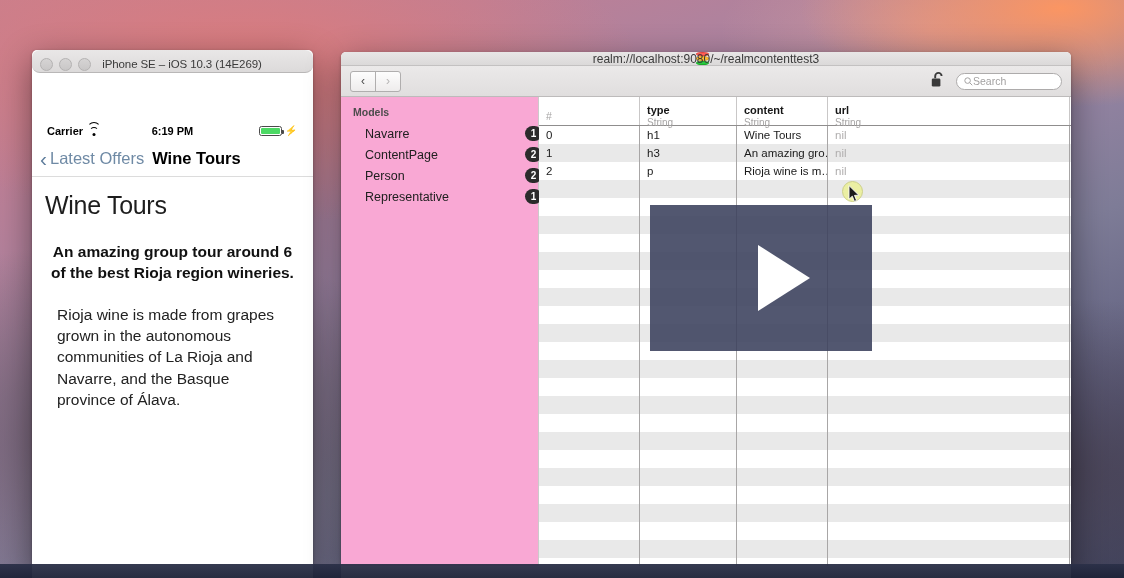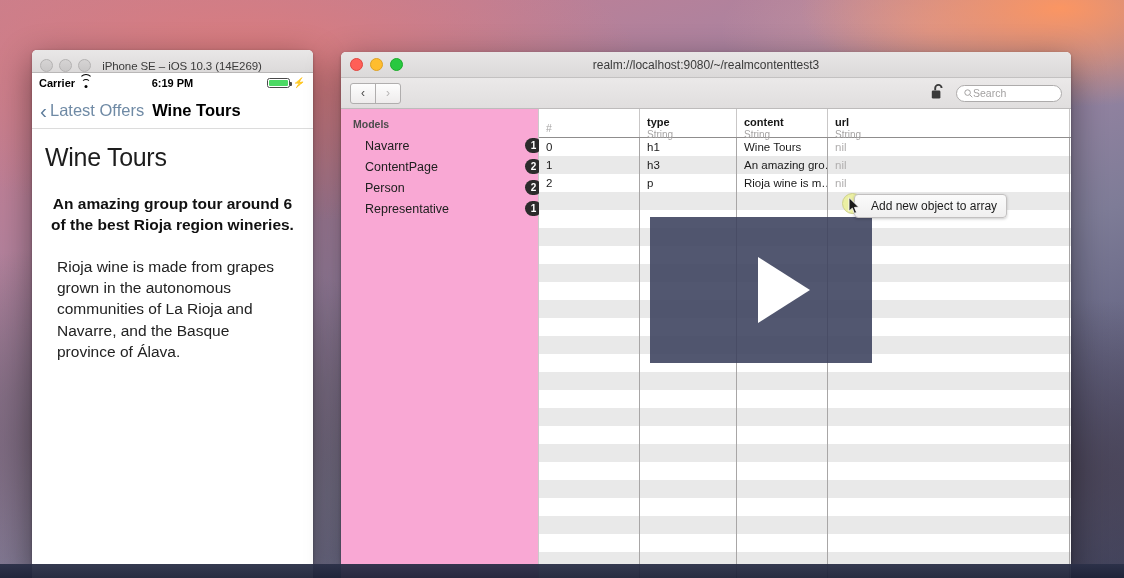--- a/index.html
+++ b/index.html
@@ -48,23 +48,24 @@
     top: 50px;
     width: 281px;
     height: 528px;
     border-radius: 5px 5px 0 0;
   }
   #sim-titlebar {
     height: 23px;
     background: linear-gradient(180deg, #e9e7e7 0%, #dcdada 100%);
     border-bottom: 1px solid #b9b7b7;
     display: flex;
-    align-items: flex-end;
-    padding: 0 8px;
-    box-sizing: border-box;
+    align-items: flex-start;
+    padding: 8px 8px;
+    box-sizing: border-box;
+    border-radius: 8px;
   }
   .sim-dot {
     width: 11px; height: 11px;
     border-radius: 50%;
     border: 1px solid #b4b2b2;
     background: linear-gradient(180deg, #d6d4d4, #c9c7c7);
     margin-right: 6px;
   }
   #sim-title {
     flex: 1;
@@ -76,25 +77,26 @@
   }
   #sim-screen {
     background: #fff;
     height: 505px;
     position: relative;
   }
   #status-bar {
     height: 20px;
     display: flex;
     align-items: center;
-    padding: 0 7px;
+    padding: 0 15px;
     font-size: 11px;
     font-weight: bold;
     color: #000;
     box-sizing: border-box;
+    margin-top: 48px;
   }
   #status-left { display: flex; align-items: center; gap: 4px; width: 33%; }
   #status-center { width: 34%; text-align: center; }
   #status-right { width: 33%; display: flex; justify-content: flex-end; align-items: center; gap: 2px; }
   .wifi-icon { display: inline-block; width: 13px; height: 10px; position: relative; }
   .wifi-icon i {
     position: absolute; left: 50%; bottom: 0;
     transform: translateX(-50%);
     border: 1.6px solid #000;
     border-bottom-color: transparent;
@@ -179,28 +181,29 @@
 
   
   #realm-window {
     left: 341px;
     top: 52px;
     width: 730px;
     height: 526px;
     border-radius: 5px 5px 0 0;
   }
   #realm-titlebar {
-    height: 26px;
+    height: 14px;
     background: linear-gradient(180deg, #e8e6e6 0%, #dbd9d9 100%);
     border-bottom: 1px solid #c3c1c1;
     display: flex;
     align-items: center;
     padding: 0 9px;
     box-sizing: border-box;
     position: relative;
+    flex-direction: column;
   }
   .tl { width: 11px; height: 11px; border-radius: 50%; margin-right: 7px; }
   .tl.red { background: #ff5f57; border: 1px solid #e0443e; }
   .tl.yellow { background: #ffbd2e; border: 1px solid #dea123; }
   .tl.green { background: #28c840; border: 1px solid #1aab29; }
   #realm-title {
     position: absolute;
     left: 0; right: 0;
     text-align: center;
     font-size: 12px;
@@ -677,23 +680,20 @@
               <div class="td blank col-content"></div>
               <div class="td blank col-url"></div>
             </div>
           </div>
 
         <div id="play-overlay">
           <div id="play-triangle"></div>
         </div>
 
         <div id="click-highlight"></div>
-        <div id="tooltip">
-          <span>Add new object to array</span>
-        </div>
         <svg id="cursor" width="13" height="18" viewBox="0 0 13 18">
           <path d="M1 0.6 L1 14.2 L4.3 11.2 L6.4 16.4 L8.6 15.4 L6.5 10.4 L10.8 10.2 Z" fill="#1a1a1a" stroke="#ffffff" stroke-width="0.9"></path>
         </svg>
       </div>
 
     </div>
   </div>
 
 </div>
 

